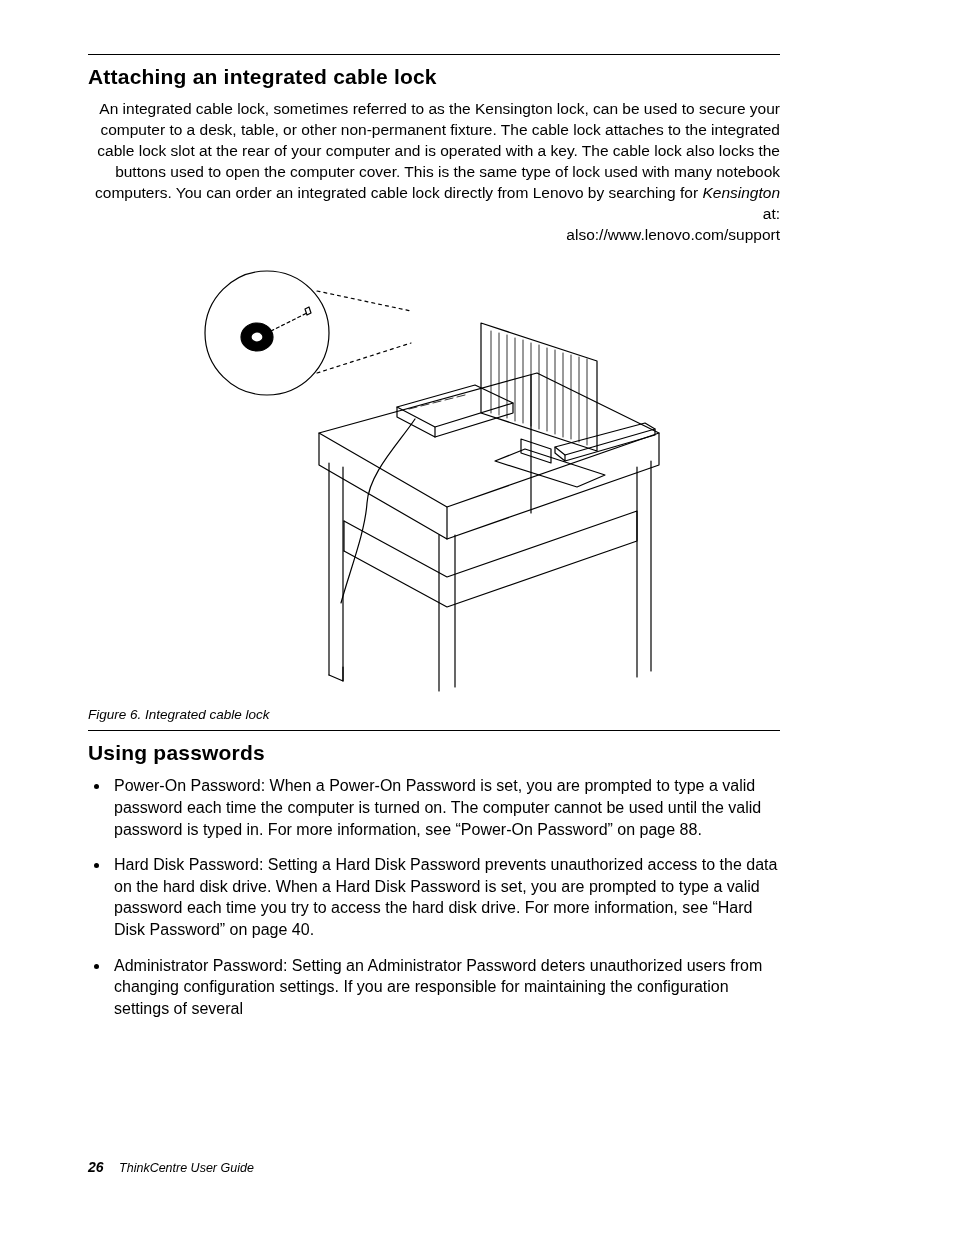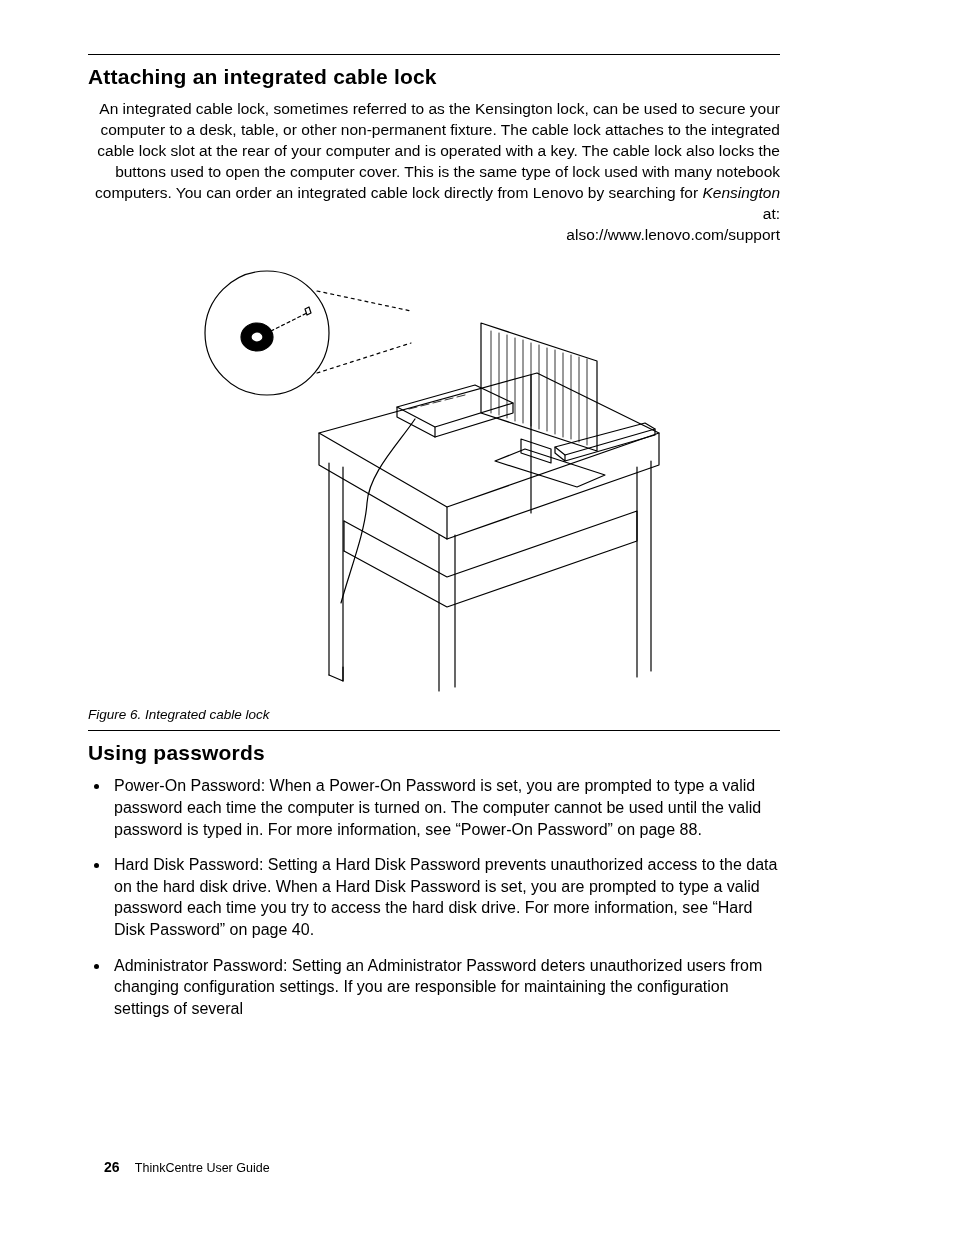--- a/index.html
+++ b/index.html
@@ -52,23 +52,24 @@
     list-style: disc;
   }
   ul.bullets li {
     font-size: 16px;
     line-height: 1.35;
     margin-bottom: 14px;
     padding-left: 4px;
   }
   .footer {
     position: absolute;
-    left: 104px;
+    left: 88px;
     bottom: 60px;
     font-size: 12.5px;
+    font-style: italic;
   }
   .footer .pagenum {
     font-weight: bold;
     font-size: 14px;
     margin-right: 12px;
   }
 </style>
 </head>
 <body>
 

